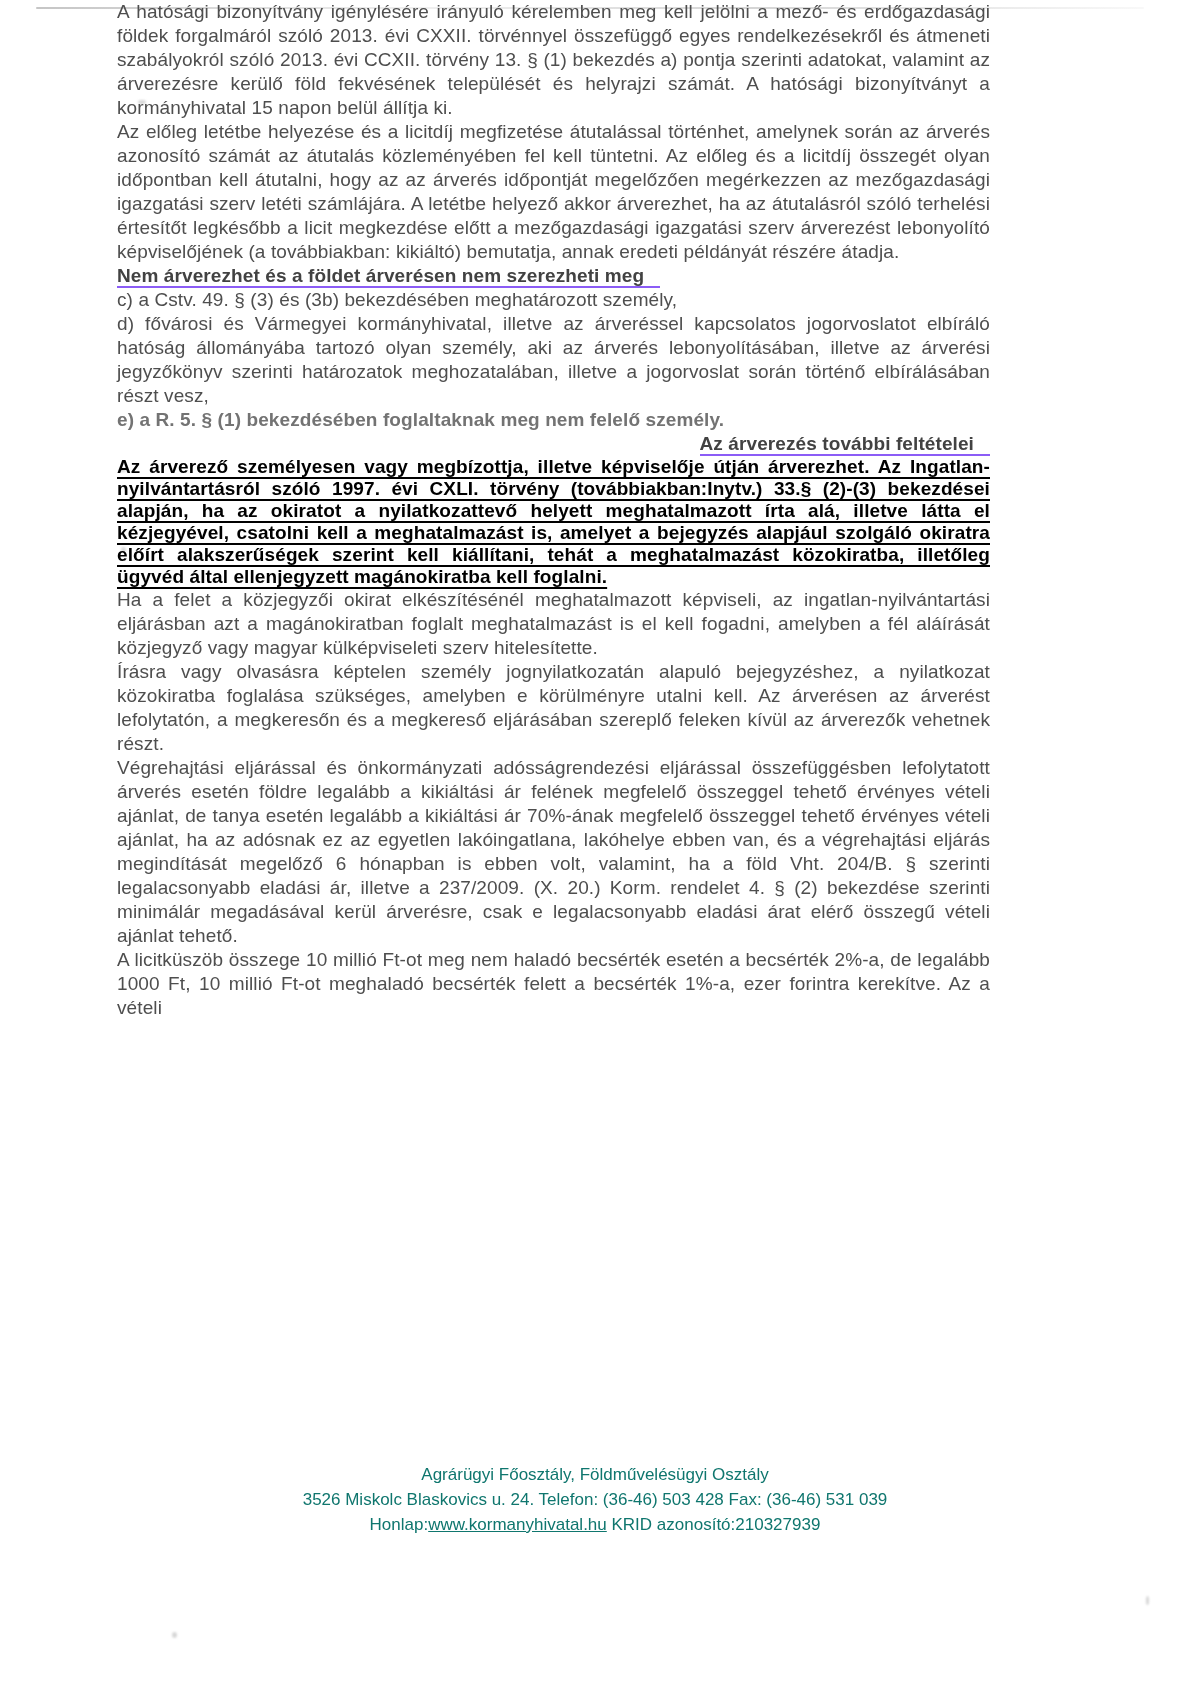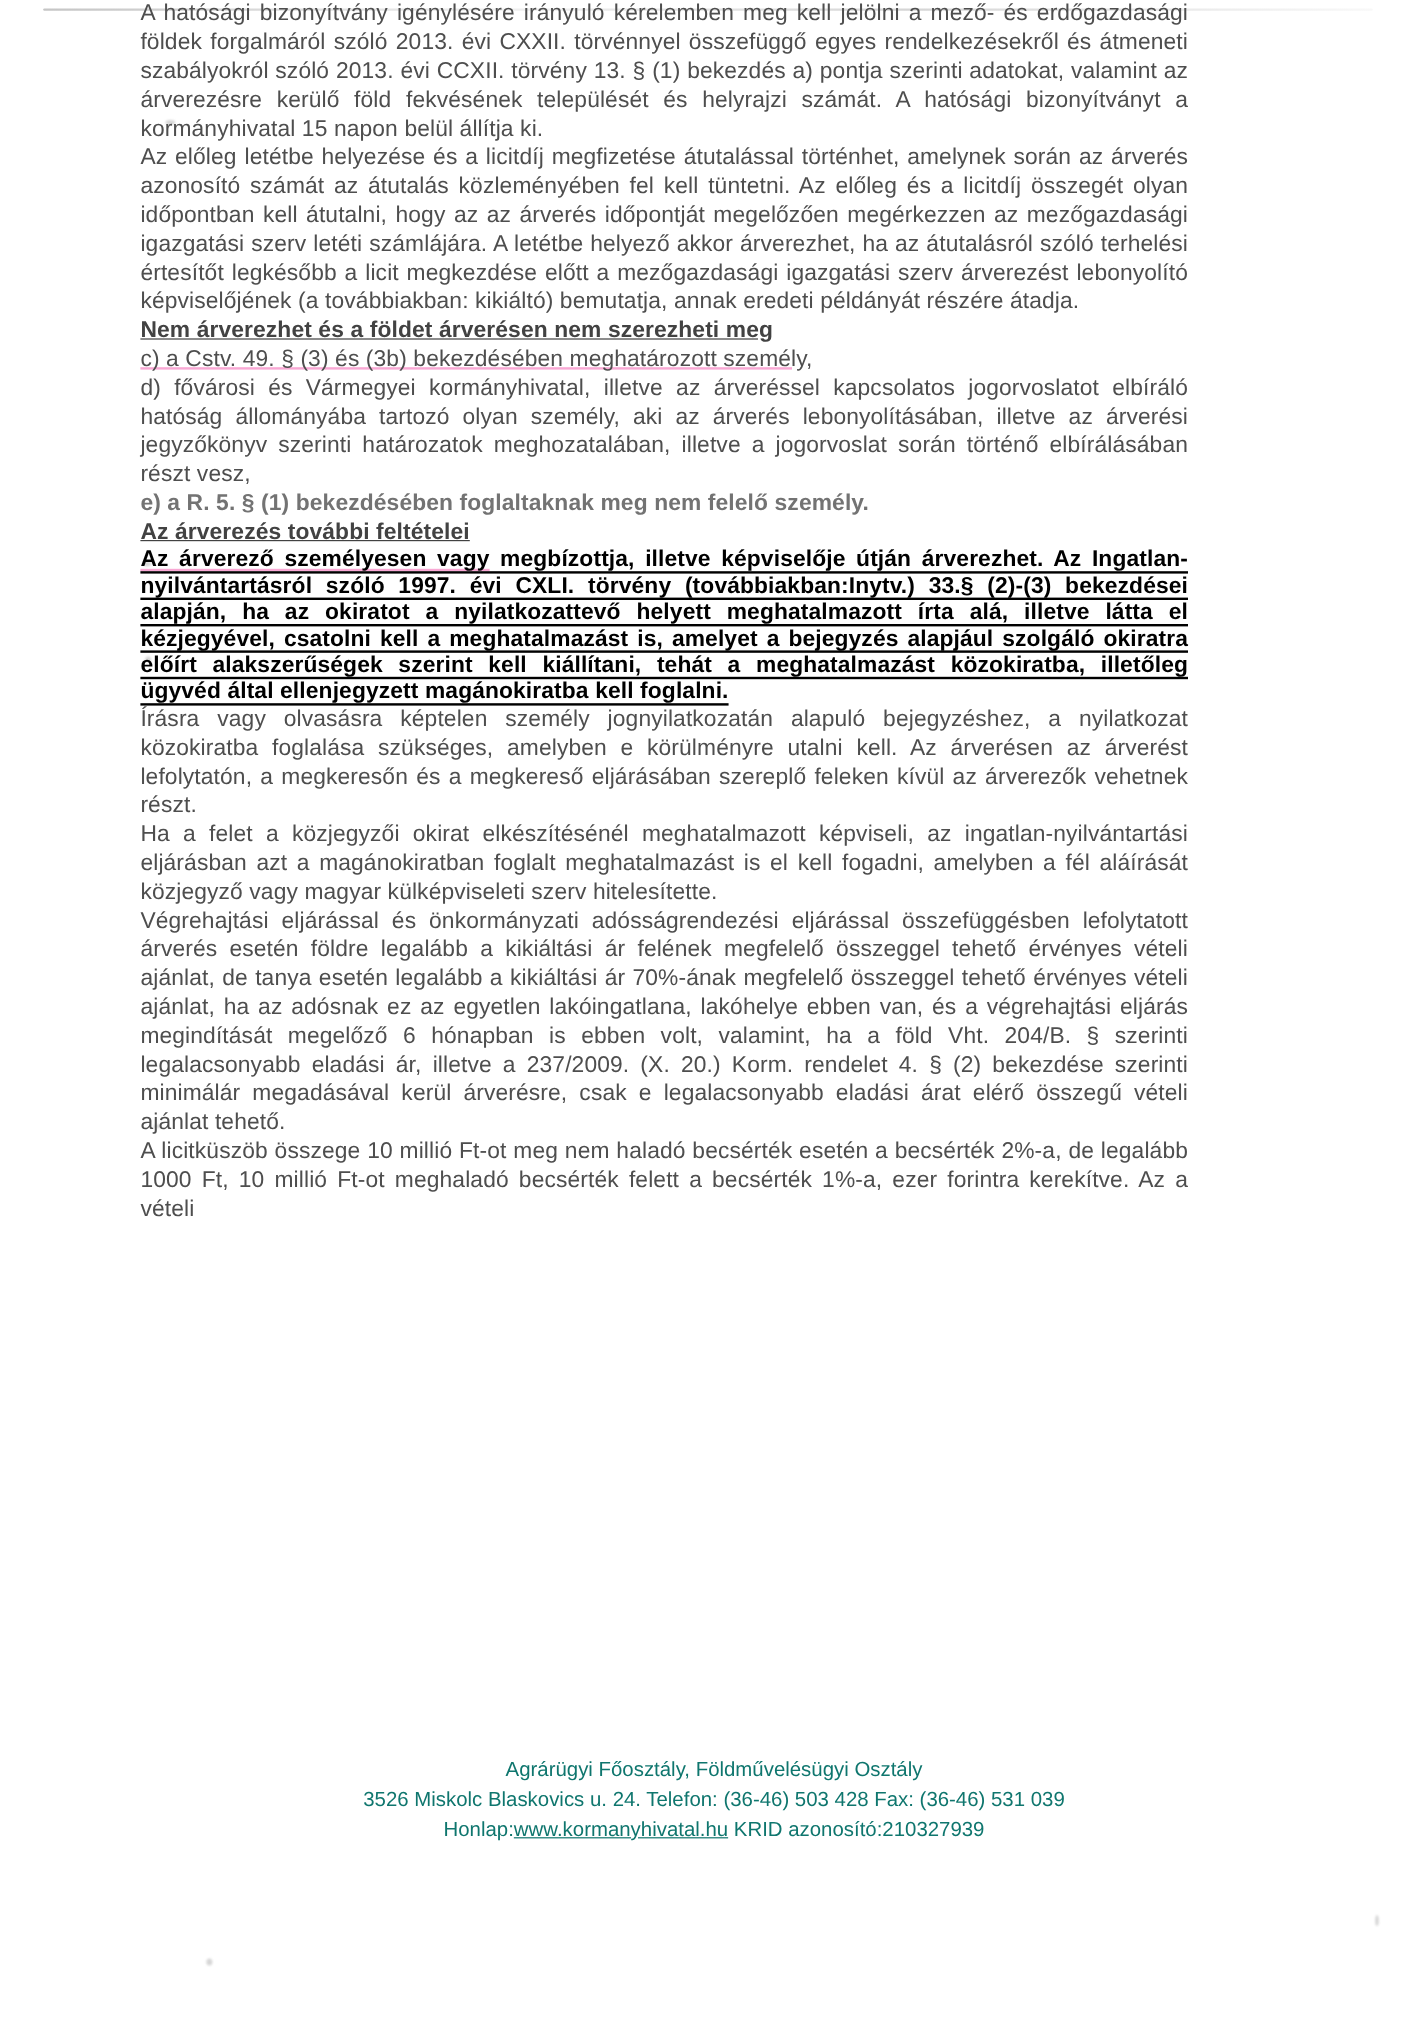--- a/index.html
+++ b/index.html
@@ -28,29 +28,28 @@
   .p-certificate { margin-top: 201px; }
   .p-deposit { margin-top: 28px; }
   .heading {
     margin-top: 28px;
     font-size: 19px;
     font-weight: bold;
     color: #424242;
     text-align: left;
   }
   .heading .u {
-    border-bottom: 2px solid #f9a8d4;
+    border-bottom: 2px solid #8b5cf6;
     padding-right: 16px;
-    padding-bottom: 20px;
-    text-decoration: underline;
+    padding-bottom: 0;
   }
   .excluded-list { list-style: none; margin-top: 9px; }
   .excluded-list li { text-align: justify; }
   .excluded-list li.bold-item { font-weight: bold; color: #737373; }
-  .h-conditions { margin-top: 28px; }
+  .h-conditions { margin-top: 28px; text-align: right; }
   .bold-underlined {
     margin-top: 18px;
     font-weight: bold;
     color: #000000;
     line-height: 22px;
     text-decoration: underline;
     text-decoration-thickness: 2px;
     text-underline-offset: 4px;
   }
   .p-notary { margin-top: 28px; }
@@ -119,23 +118,23 @@
       <li>d) fővárosi és Vármegyei kormányhivatal, illetve az árveréssel kapcsolatos jogorvoslatot elbíráló hatóság állományába tartozó olyan személy, aki az árverés lebonyolításában, illetve az árverési jegyzőkönyv szerinti határozatok meghozatalában, illetve a jogorvoslat során történő elbírálásában részt vesz,</li>
       <li class="bold-item">e) a R. 5. § (1) bekezdésében foglaltaknak meg nem felelő személy.</li>
     </ul>
 
     <h2 class="heading h-conditions">
       <span class="u">Az árverezés további feltételei</span>
     </h2>
 
     <p class="para bold-underlined">Az árverező személyesen vagy megbízottja, illetve képviselője útján árverezhet. Az Ingatlan-nyilvántartásról szóló 1997. évi CXLI. törvény (továbbiakban:Inytv.) 33.§ (2)-(3) bekezdései alapján, ha az okiratot a nyilatkozattevő helyett meghatalmazott írta alá, illetve látta el kézjegyével, csatolni kell a meghatalmazást is, amelyet a bejegyzés alapjául szolgáló okiratra előírt alakszerűségek szerint kell kiállítani, tehát a meghatalmazást közokiratba, illetőleg ügyvéd által ellenjegyzett magánokiratba kell foglalni.</p>
 
+    <p class="para p-notary">Ha a felet a közjegyzői okirat elkészítésénél meghatalmazott képviseli, az ingatlan-nyilvántartási eljárásban azt a magánokiratban foglalt meghatalmazást is el kell fogadni, amelyben a fél aláírását közjegyző vagy magyar külképviseleti szerv hitelesítette.</p>
+
     <p class="para p-illiterate">Írásra vagy olvasásra képtelen személy jognyilatkozatán alapuló bejegyzéshez, a nyilatkozat közokiratba foglalása szükséges, amelyben e körülményre utalni kell. Az árverésen az árverést lefolytatón, a megkeresőn és a megkereső eljárásában szereplő feleken kívül az árverezők vehetnek részt.</p>
-
-    <p class="para p-notary">Ha a felet a közjegyzői okirat elkészítésénél meghatalmazott képviseli, az ingatlan-nyilvántartási eljárásban azt a magánokiratban foglalt meghatalmazást is el kell fogadni, amelyben a fél aláírását közjegyző vagy magyar külképviseleti szerv hitelesítette.</p>
 
     <p class="para p-enforcement">Végrehajtási eljárással és önkormányzati adósságrendezési eljárással összefüggésben lefolytatott árverés esetén földre legalább a kikiáltási ár felének megfelelő összeggel tehető érvényes vételi ajánlat, de tanya esetén legalább a kikiáltási ár 70%-ának megfelelő összeggel tehető érvényes vételi ajánlat, ha az adósnak ez az egyetlen lakóingatlana, lakóhelye ebben van, és a végrehajtási eljárás megindítását megelőző 6 hónapban is ebben volt, valamint, ha a föld Vht. 204/B. § szerinti legalacsonyabb eladási ár, illetve a 237/2009. (X. 20.) Korm. rendelet 4. § (2) bekezdése szerinti minimálár megadásával kerül árverésre, csak e legalacsonyabb eladási árat elérő összegű vételi ajánlat tehető.</p>
 
     <p class="para p-threshold">A licitküszöb összege 10 millió Ft-ot meg nem haladó becsérték esetén a becsérték 2%-a, de legalább 1000 Ft, 10 millió Ft-ot meghaladó becsérték felett a becsérték 1%-a, ezer forintra kerekítve. Az a vételi</p>
 
   </main>
 
   <footer class="letter-footer">
     <div>Agrárügyi Főosztály, Földművelésügyi Osztály</div>
     <div>3526 Miskolc Blaskovics u. 24. Telefon: (36-46) 503 428 Fax: (36-46) 531 039</div>

